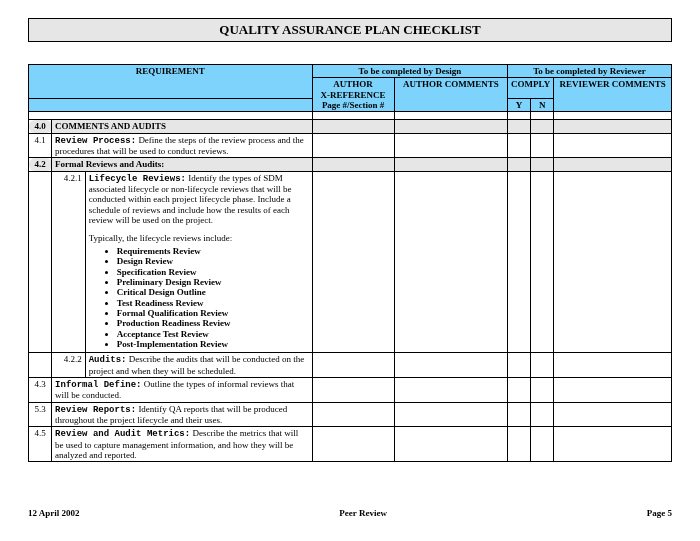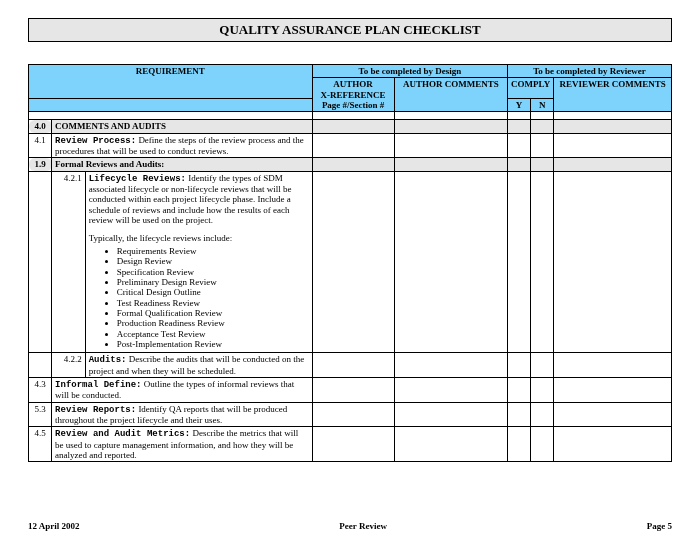--- a/index.html
+++ b/index.html
@@ -32,28 +32,28 @@
     vertical-align: top;
     padding: 1px 3px;
     line-height: 1.15;
   }
   th { background: #7dd3fc; font-weight: bold; text-align: center; }
   .section-row td { background: #e6e6e6; font-weight: bold; }
   .num-col { width: 22px; text-align: center; vertical-align: top; border-radius: 6px; }
   .sub-num-col { width: 32px; text-align: right; vertical-align: top; padding-left:4px;}
   .b { font-weight: bold; font-family: Liberation Mono, monospace; }
   ul.bullets { margin: 2px 0 2px 28px; padding: 0; }
-  ul.bullets li { margin: 0; padding: 0; }
+  ul.bullets li { margin: 0; padding: 0; font-weight: bold; }
   .footer {
     display: flex;
     justify-content: space-between;
     font-size: 9px;
     font-weight: bold;
     position: absolute;
-    bottom: 10px;
+    bottom: 23px;
     left: 28px;
     right: 28px;
   }
 </style>
 </head>
 <body>
 
 <div class="title-bar">QUALITY ASSURANCE PLAN CHECKLIST</div>
 
 <table class="chk">
@@ -115,21 +115,21 @@
       <span class="b">Review Process:</span><span>  Define the steps of the review process and the procedures that will be used to conduct reviews.</span>
     </td>
     <td></td>
         <td></td>
         <td></td>
         <td></td>
         <td></td>
   </tr>
 
   <tr class="section-row">
-    <td class="num-col">1.9</td>
+    <td class="num-col">4.2</td>
     <td colspan="2">Formal Reviews and Audits:</td>
     <td></td>
         <td></td>
         <td></td>
         <td></td>
         <td></td>
   </tr>
 
   <tr>
     <td class="num-col"></td>

